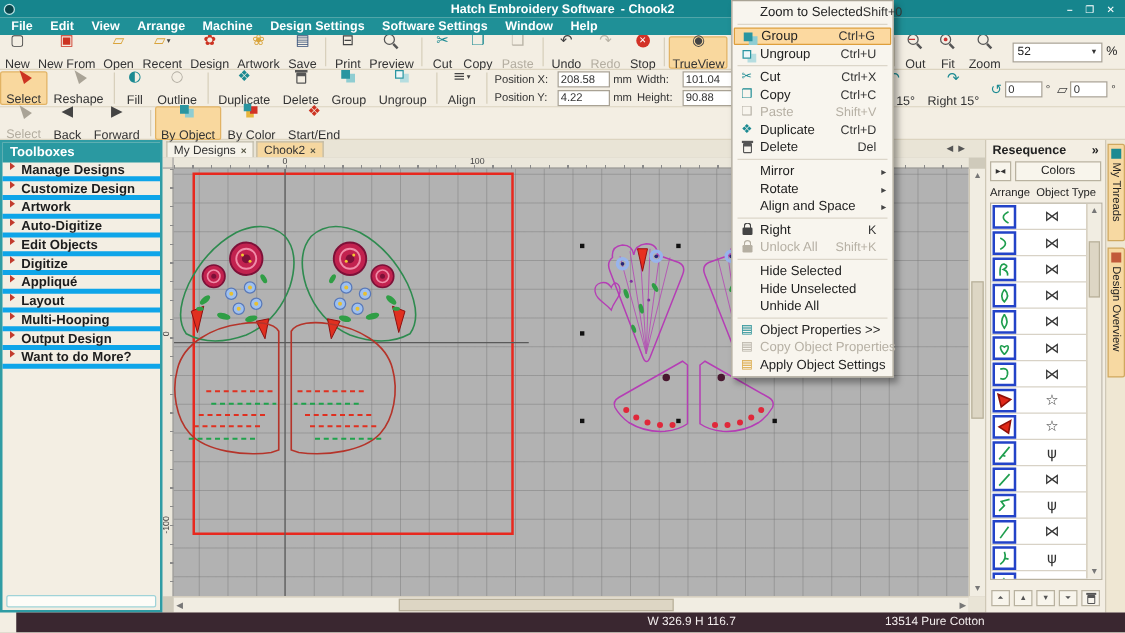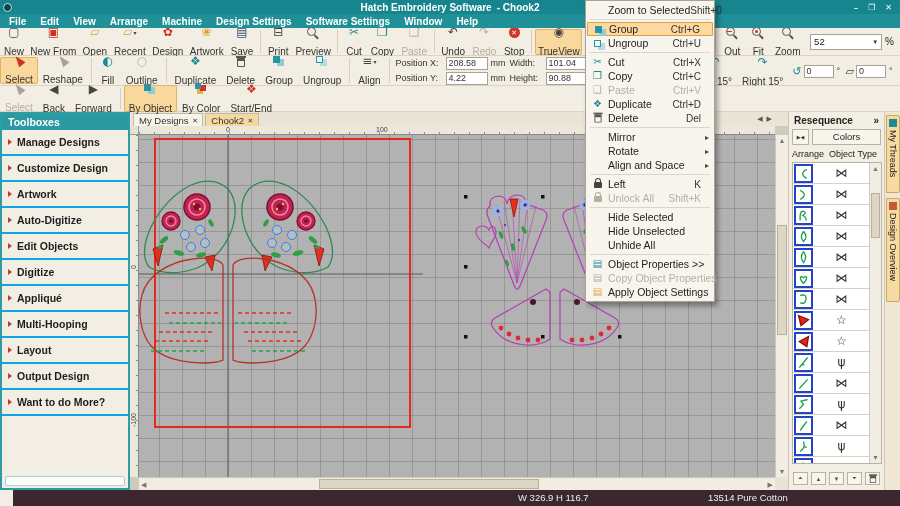--- a/index.html
+++ b/index.html
@@ -53,21 +53,21 @@
 .flb{width:50px}
 .fin{width:42px;height:13px;background:#fff;border:1px solid #a9a294;font-size:9px;padding:0 2px;line-height:11px;overflow:hidden}
 .fun{width:16px;padding-left:3px}
 .rotgrp{position:absolute;right:6px;top:1px;height:28px;display:flex;align-items:center}
 .zoombox{display:flex;align-items:center;gap:3px;margin:0 6px}
 .zsel{width:72px;height:16px;background:#fff;border:1px solid #a9a294;font-size:9.5px;display:flex;align-items:center;justify-content:space-between;padding:0 3px}
 .zar{font-size:6px;color:#333}
 
 .sidebar{position:absolute;left:0;top:112px;width:130px;height:378px;background:#f3eee3;border:2px solid #2f9ca4;z-index:3}
 .sb-title{height:16px;background:#2a99a1;color:#fff;font-weight:bold;font-size:10.5px;padding:2px 6px}
-.sb-item{height:26px;border-bottom:2px solid #0ea5e9;display:flex;align-items:center;padding-left:6px;font-size:10.5px;font-weight:bold;color:#1d1d1d;gap:5px}
+.sb-item{height:15px;border-bottom:4px solid #0ea5e9;display:flex;align-items:flex-start;padding-left:6px;font-size:10.5px;font-weight:bold;color:#1d1d1d;gap:5px}
 .sb-arrow{width:0;height:0;border-left:4px solid #c23b2e;border-top:3px solid transparent;border-bottom:3px solid transparent}
 .sb-footer{position:absolute;bottom:2px;left:3px;right:3px;height:10px;background:#fdfcf8;border:1px solid #9fd3d8;border-radius:2px}
 
 .canvas-wrap{position:absolute;left:130px;top:112px;width:658px;height:378px;background:#e9e4d6;z-index:1}
 .doc-tabs{height:14px;display:flex;align-items:flex-end;padding-left:3px;background:#e9e4d6;position:relative}
 .dtab{height:13px;display:flex;align-items:center;padding:0 5px;font-size:9.5px;background:#f6f3ea;border:1px solid #c0baa8;border-bottom:none;margin-right:2px;gap:4px;color:#333}
 .dtab.active{background:#f5d7a0}
 .dtab .x{font-size:8px;color:#554;font-weight:bold}
 .tabnav{position:absolute;right:16px;top:3px;display:flex;gap:4px;font-size:7px;color:#555}
 .canvas{position:absolute;top:14px;left:0;right:0;bottom:0;background:#cfcabb}
@@ -452,25 +452,25 @@
   <div class="sb-item">
       <span class="sb-arrow"></span>
       <span>Digitize</span>
     </div>
   <div class="sb-item">
       <span class="sb-arrow"></span>
       <span>Appliqué</span>
     </div>
   <div class="sb-item">
       <span class="sb-arrow"></span>
+      <span>Layout</span>
+    </div>
+  <div class="sb-item">
+      <span class="sb-arrow"></span>
       <span>Multi-Hooping</span>
-    </div>
-  <div class="sb-item">
-      <span class="sb-arrow"></span>
-      <span>Layout</span>
     </div>
   <div class="sb-item">
       <span class="sb-arrow"></span>
       <span>Output Design</span>
     </div>
   <div class="sb-item">
       <span class="sb-arrow"></span>
       <span>Want to do More?</span>
     </div>
   <div class="sb-footer"></div>
@@ -788,21 +788,21 @@
       <span class="mi-sc">Ctrl+X</span>
     </div>
   <div class="mi">
       <span class="mi-ic glyph">❐</span>
       <span class="mi-lb">Copy</span>
       <span class="mi-sc">Ctrl+C</span>
     </div>
   <div class="mi dis">
       <span class="mi-ic glyph c-gray">❑</span>
       <span class="mi-lb">Paste</span>
-      <span class="mi-sc">Ctrl+V</span>
+      <span class="mi-sc">Shift+V</span>
     </div>
   <div class="mi">
       <span class="mi-ic glyph">❖</span>
       <span class="mi-lb">Duplicate</span>
       <span class="mi-sc">Ctrl+D</span>
     </div>
   <div class="mi">
       <span class="mi-ic">
         <span class="trash" style="margin-top:0;transform:scale(.9)"></span>
       </span>
@@ -820,21 +820,21 @@
     </div>
   <div class="mi sub">
       <span class="mi-ic"></span>
       <span class="mi-lb">Align and Space</span>
     </div>
   <div class="msep"></div>
   <div class="mi">
       <span class="mi-ic">
         <span class="lockic" style="margin-top:2px"></span>
       </span>
-      <span class="mi-lb">Left</span>
+      <span class="mi-lb">Right</span>
       <span class="mi-sc">K</span>
     </div>
   <div class="mi dis">
       <span class="mi-ic">
         <span class="lockic gray" style="margin-top:2px"></span>
       </span>
       <span class="mi-lb">Unlock All</span>
       <span class="mi-sc">Shift+K</span>
     </div>
   <div class="msep"></div>

